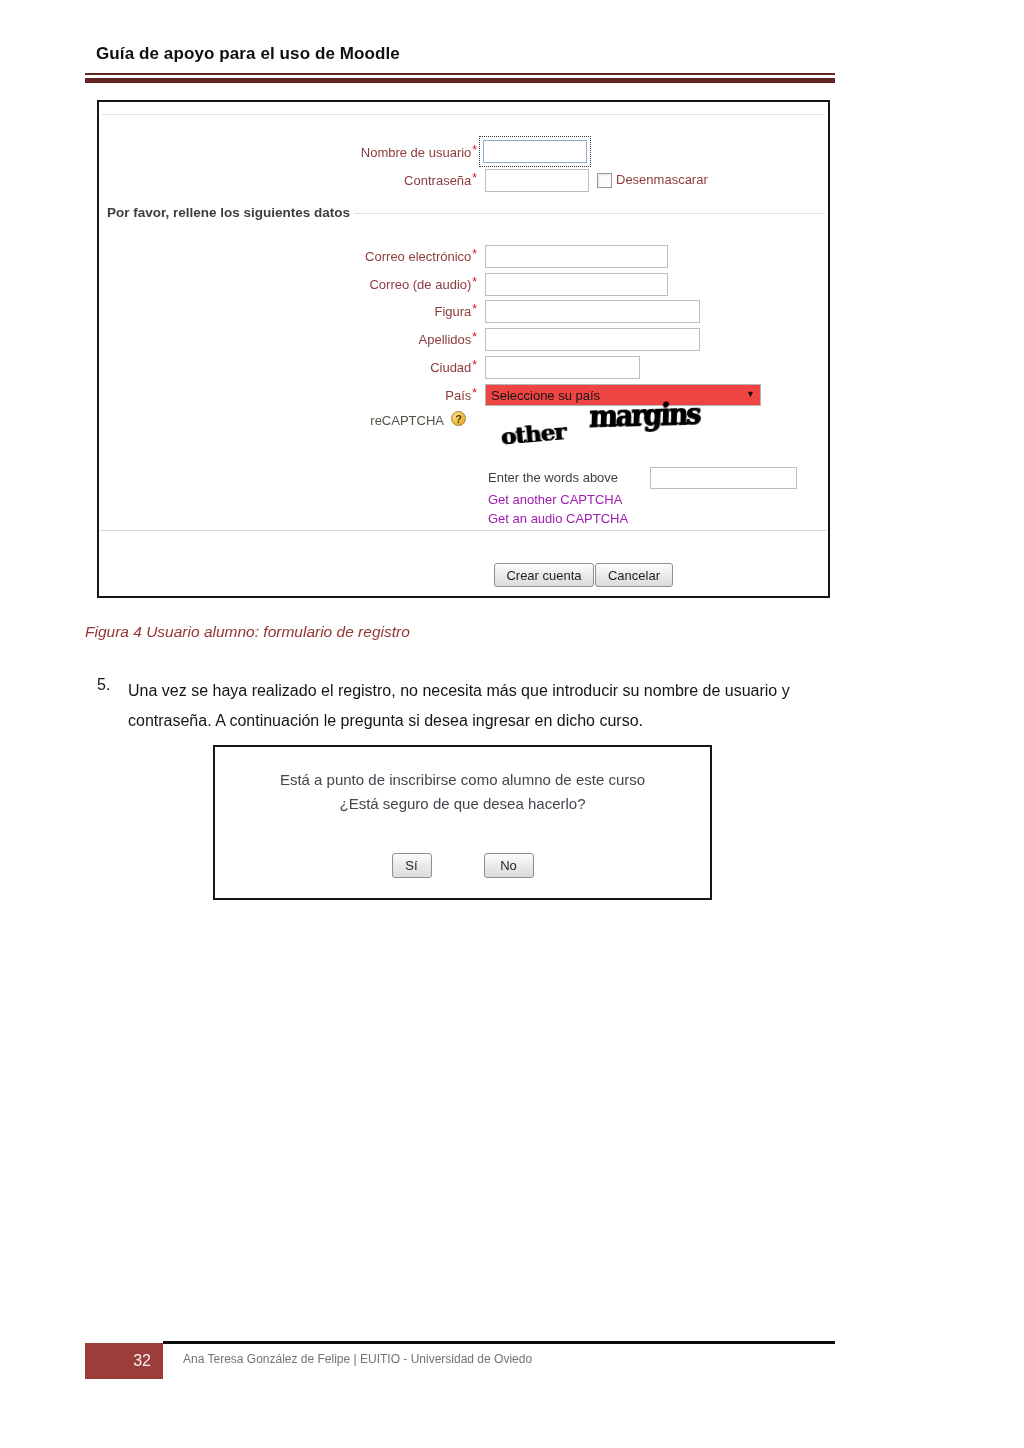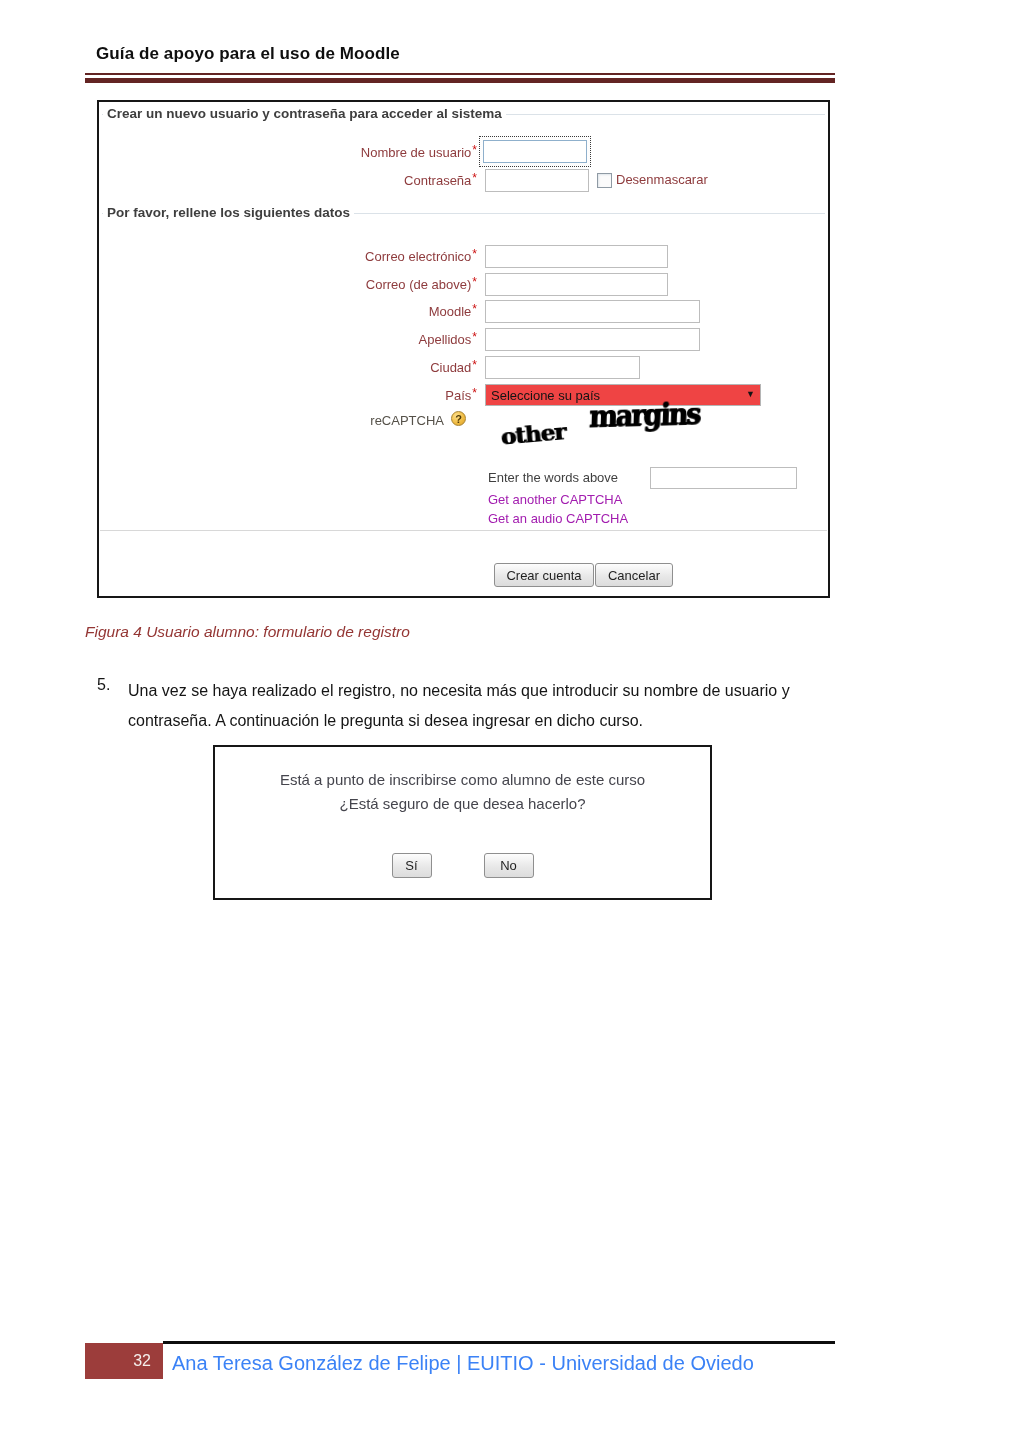--- a/index.html
+++ b/index.html
@@ -83,33 +83,32 @@
   .dlg-line2 { top:48px; }
   .dlg-buttons { position:absolute; left:0; top:106px; width:100%; display:flex; justify-content:center; gap:52px; }
   .dlg-btn { position:static; height:25px; line-height:23px; }
   .btn-si { width:40px; }
   .btn-no { width:50px; }
 
   
   .footer-line { left:163px; top:1341px; width:672px; height:3px; background:#0d0d0d; }
   .footer-box  { left:85px; top:1343px; width:78px; height:36px; background:#9c3d3b; color:#f5efec;
     font-size:16px; text-align:right; line-height:36px; padding-right:12px; box-sizing:border-box; }
-  .footer-text { left:172px; top:1352px; font-size:20px; color:#3b82f6; }
+  .footer-text { left:183px; top:1352px; font-size:12px; color:#737373; }
 </style>
 </head>
 <body>
 
 <div class="page">
 
   <div class="abs doc-title">Guía de apoyo para el uso de Moodle</div>
   <div class="abs rule-thin"></div>
   <div class="abs rule-thick"></div>
 
   <div class="abs form-shot">
-    <div class="legend legend1">Crear un nuevo usuario y contraseña para acceder al sistema</div>
     <div class="fs-line fs-line1"></div>
 
     <div class="flabel" style="top:43px;">
       <span>Nombre de usuario</span><span class="req">*</span>
     </div>
     <div class="focus-ring">
       <input class="inp inp-username" style="">
     </div>
 
     <div class="flabel" style="top:71px;">
@@ -121,26 +120,26 @@
 
     <div class="legend legend2">Por favor, rellene los siguientes datos</div>
     <div class="fs-line fs-line2"></div>
 
     <div class="flabel" style="top:147px;">
       <span>Correo electrónico</span><span class="req">*</span>
     </div>
     <input class="inp inp-email" style="">
 
     <div class="flabel" style="top:175px;">
-      <span>Correo (de above)</span><span class="req">*</span>
+      <span>Correo (de audio)</span><span class="req">*</span>
     </div>
     <input class="inp inp-email2" style="">
 
     <div class="flabel" style="top:202px;">
-      <span>Moodle</span><span class="req">*</span>
+      <span>Figura</span><span class="req">*</span>
     </div>
     <input class="inp inp-firstname" style="">
 
     <div class="flabel" style="top:230px;">
       <span>Apellidos</span><span class="req">*</span>
     </div>
     <input class="inp inp-lastname" style="">
 
     <div class="flabel" style="top:258px;">
       <span>Ciudad</span><span class="req">*</span>

